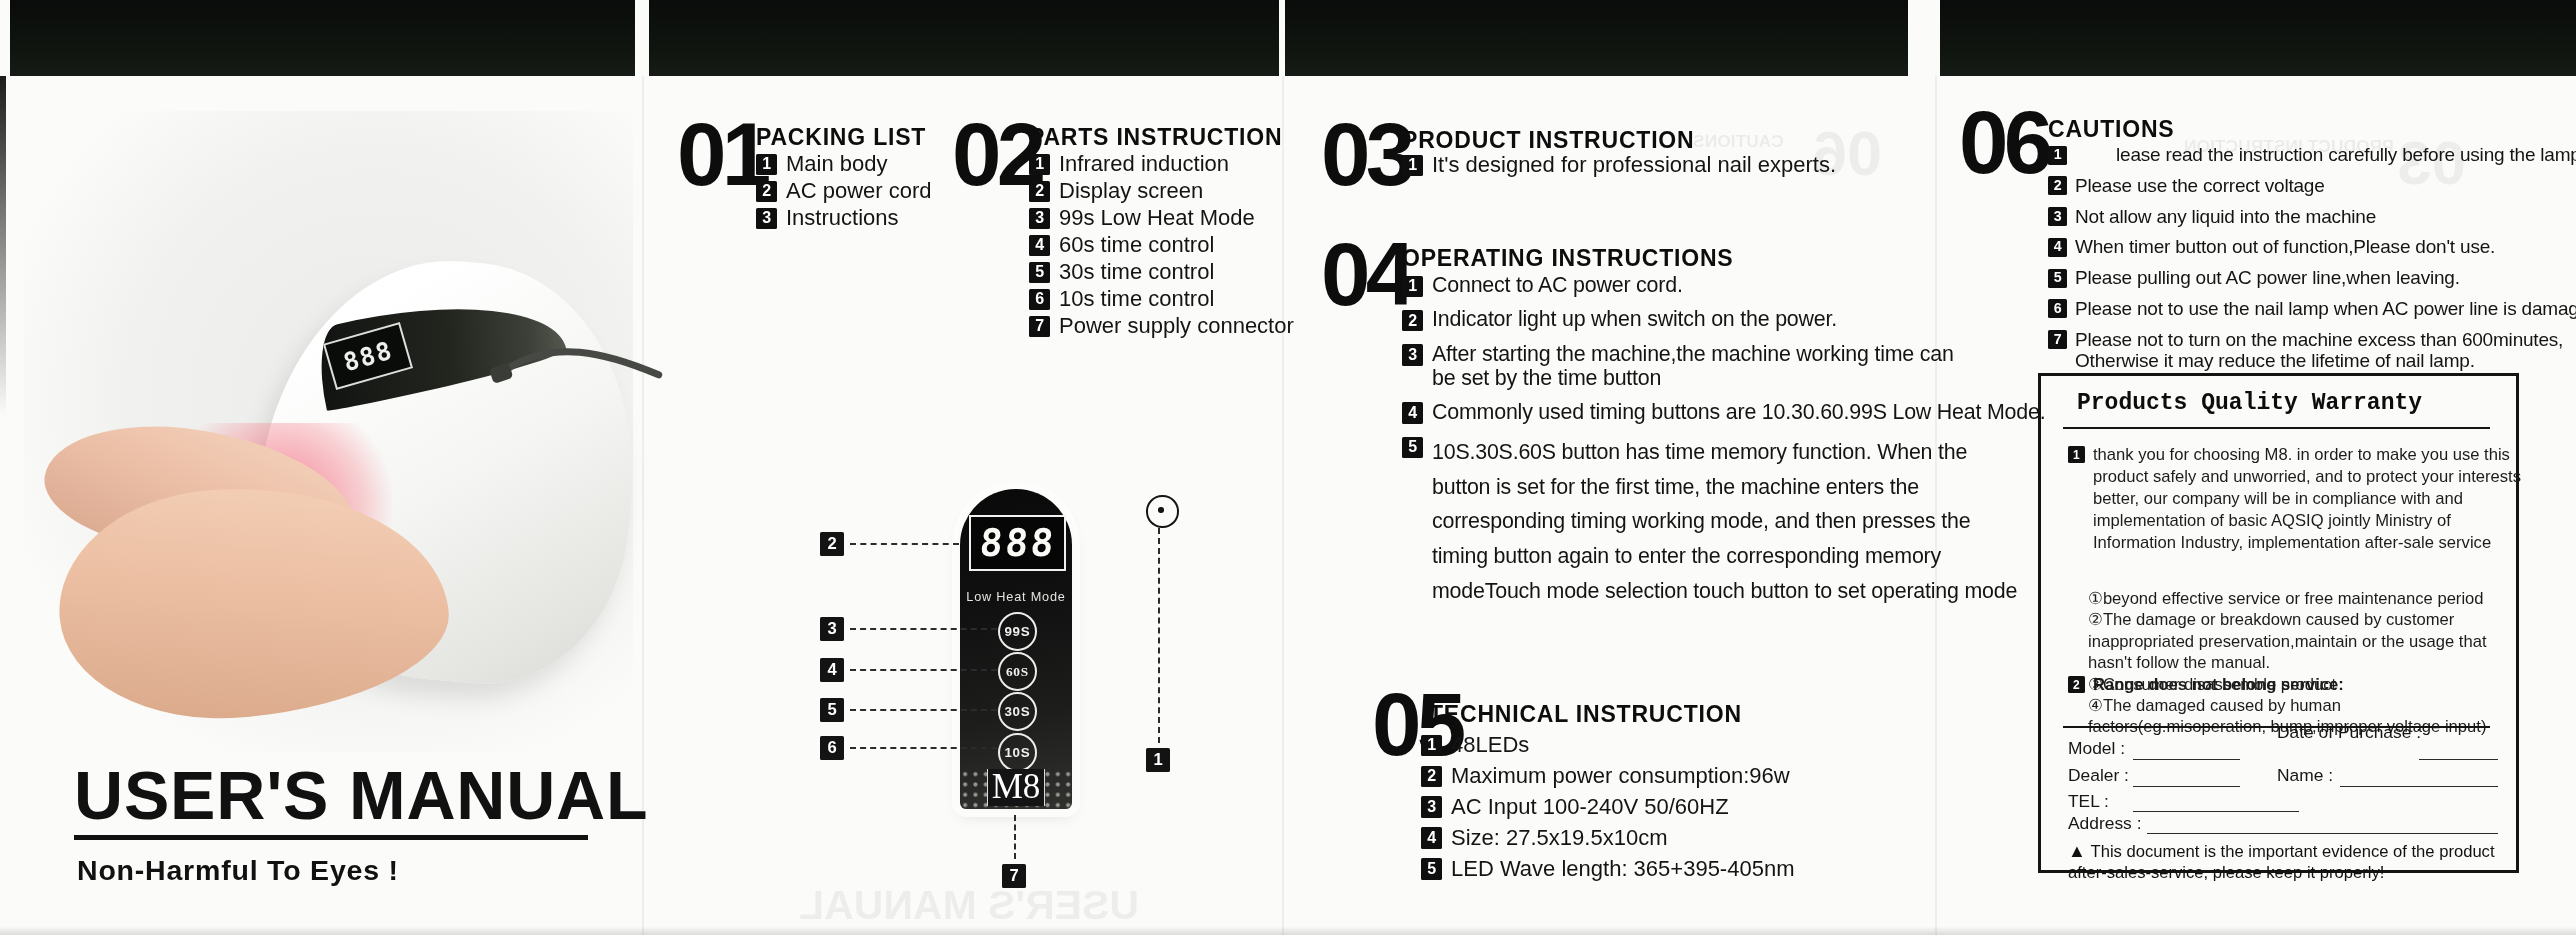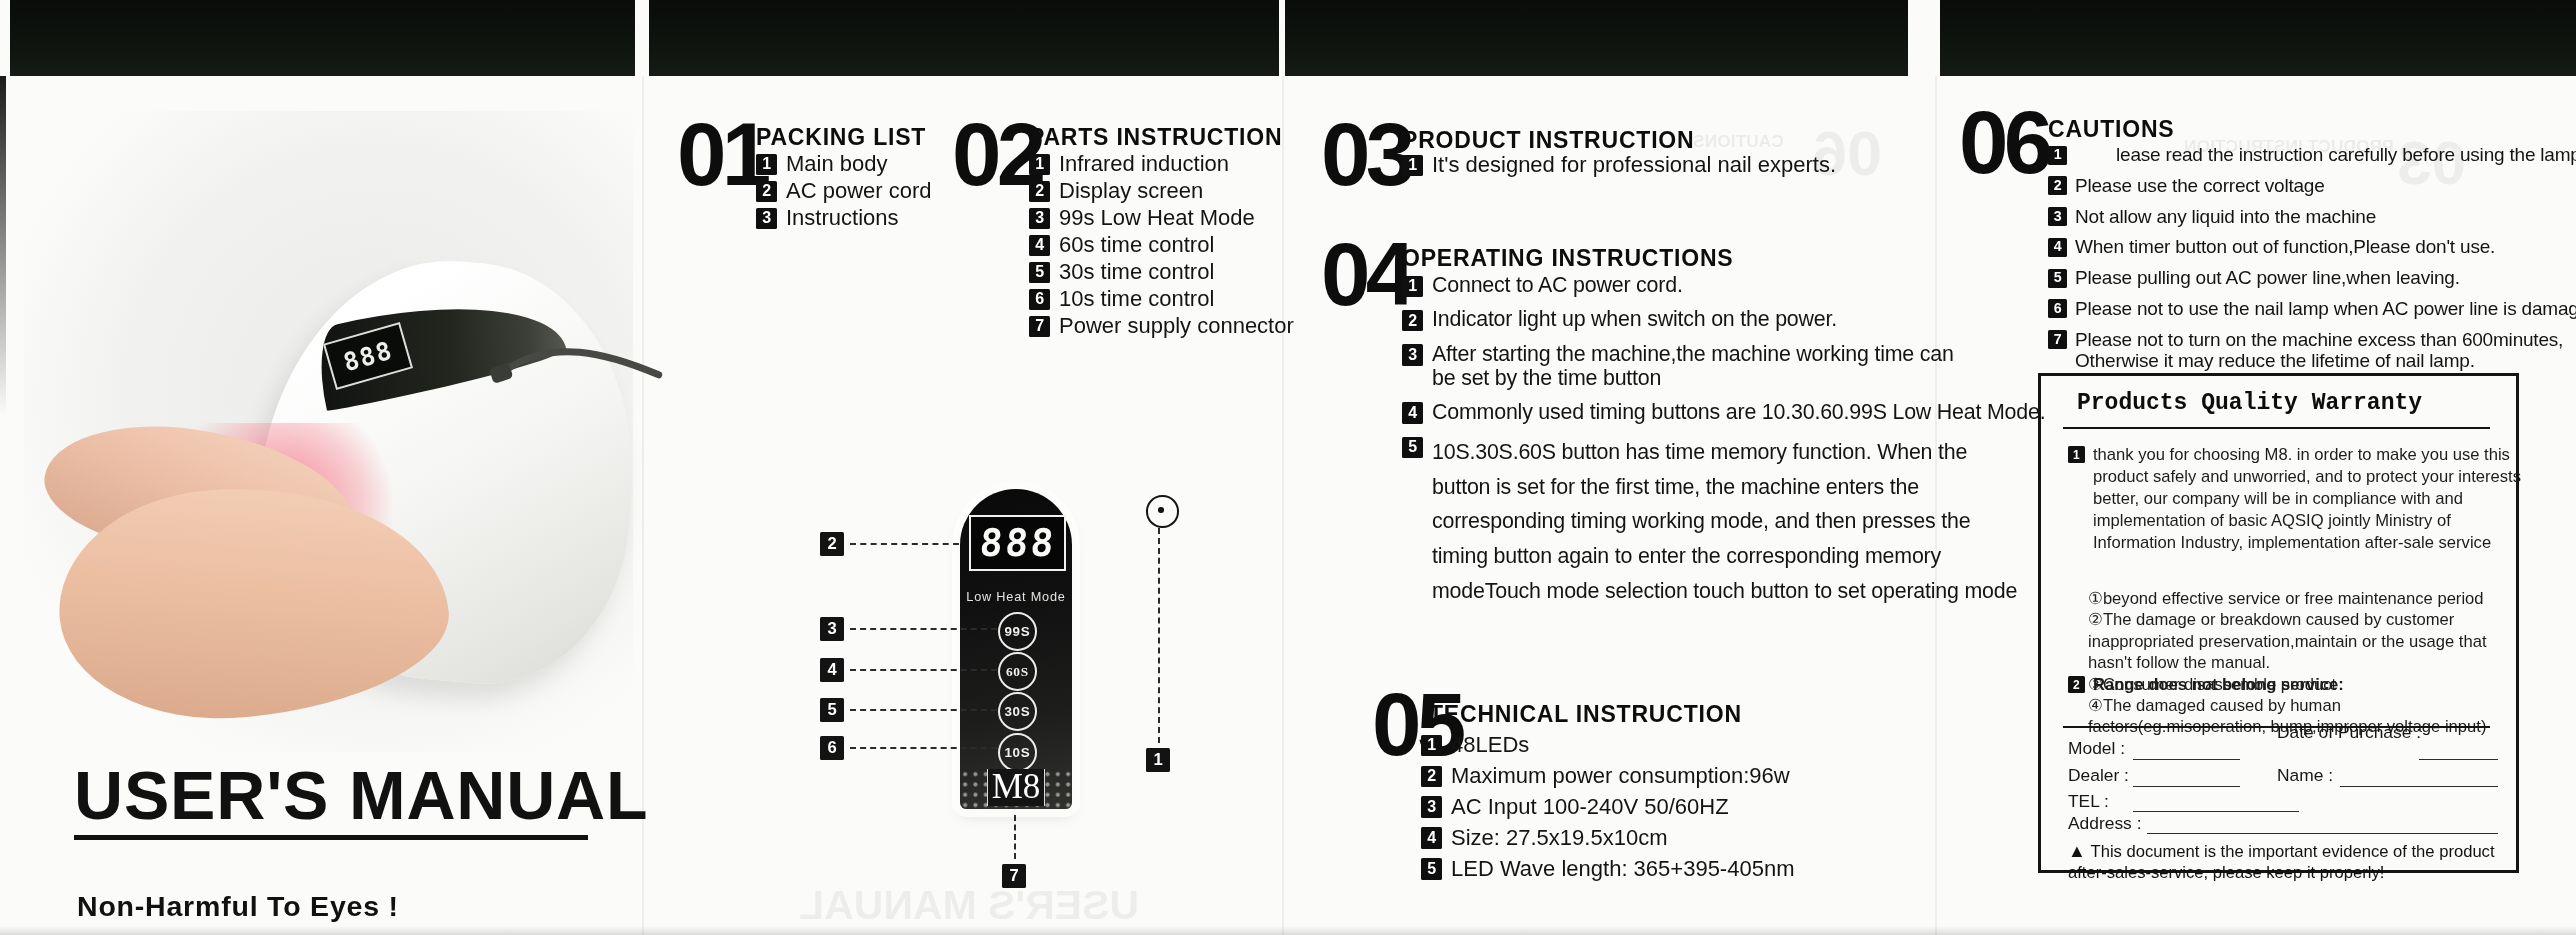--- a/index.html
+++ b/index.html
@@ -36,21 +36,21 @@
   .arm-upper{position:absolute;left:44px;top:431px;width:316px;height:123px;
         background:linear-gradient(15deg,#d8a78d,#eec2aa 58%,#f4d4be);
         border-radius:45% 55% 62% 38% / 55% 66% 34% 45%;transform:rotate(8deg);}
   .uv-glow{position:absolute;left:186px;top:546px;width:127px;height:111px;
         background:radial-gradient(circle, rgba(148,88,188,.62), rgba(182,132,220,.32) 55%, transparent 76%);}
   .arm-lower{position:absolute;left:59px;top:487px;width:388px;height:229px;
         background:linear-gradient(10deg,#d9a788,#ecbfa3 55%,#f4d2ba);
         border-radius:40% 60% 55% 45% / 50% 62% 38% 50%;transform:rotate(-5deg);}
   .cover-title{position:absolute;left:74px;top:756px;font-size:68px;font-weight:bold;letter-spacing:0.8px;color:#111;white-space:nowrap;}
   .cover-underline{position:absolute;left:74px;top:835px;width:514px;height:4.7px;background:#111;}
-  .cover-subtitle{position:absolute;left:77px;top:854px;font-size:28.5px;font-weight:bold;letter-spacing:0.8px;color:#111;white-space:nowrap;margin-top:36px;}
+  .cover-subtitle{position:absolute;left:77px;top:854px;font-size:28.5px;font-weight:bold;letter-spacing:0.8px;color:#111;white-space:nowrap;}
 
   
   .secnum{position:absolute;font-size:89px;font-weight:bold;letter-spacing:-4.7px;line-height:0.78;color:#0d0d0d;}
   .sechead{position:absolute;font-size:23px;font-weight:bold;letter-spacing:0.8px;color:#0d0d0d;white-space:nowrap;}
   .items{position:absolute;font-size:22px;color:#141414;}
   .row{position:relative;padding-left:30px;margin-bottom:2.4px;white-space:nowrap;line-height:1.12;}
   .row.wrap{white-space:normal;}
   .badge{position:absolute;left:0;top:1.6px;width:21.4px;height:21.4px;background:#0f0f0f;color:#fff;
         font-size:16px;font-weight:bold;display:flex;align-items:center;justify-content:center;border-radius:1.6px;}
   .indent2{padding-left:30px;white-space:nowrap;line-height:1.12;}

